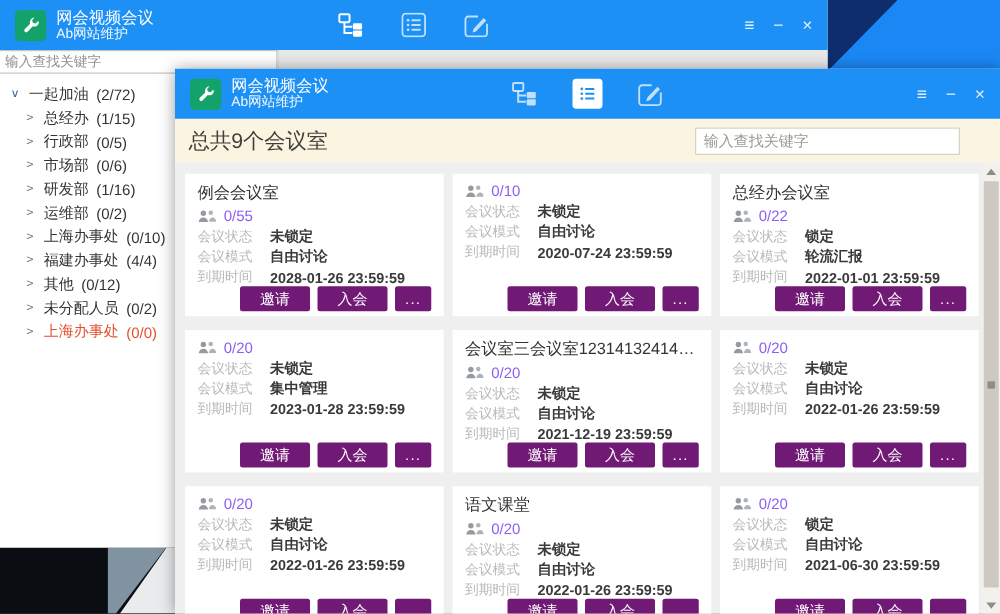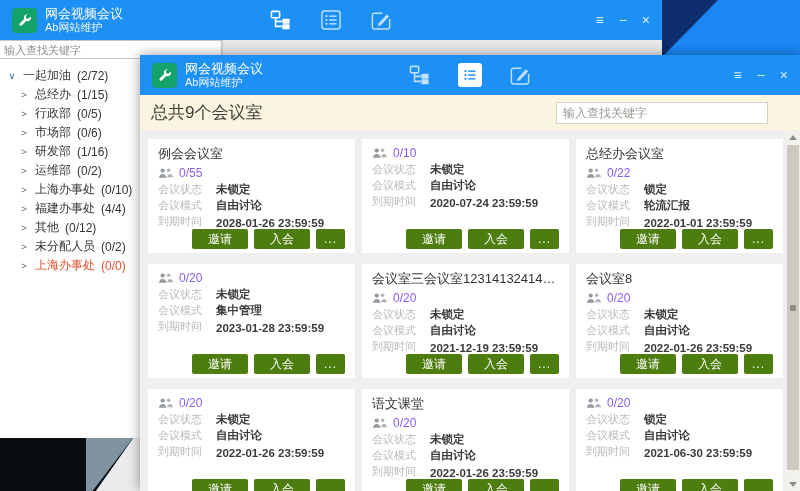--- a/index.html
+++ b/index.html
@@ -67,21 +67,21 @@
   .cards { position:absolute; left:8px; top:9px; width:775px; display:flex; flex-wrap:wrap;
     gap:11px 7px; align-content:flex-start; }
   .card { width:207px; height:114px; background:#fff; padding:5px 10px 4px; display:flex; flex-direction:column; }
   .card-title { font-size:13px; color:#333; height:20px; line-height:20px; white-space:nowrap;
     overflow:hidden; text-overflow:ellipsis; }
   .card-count { display:flex; align-items:center; gap:6px; font-size:12px; color:#8b5cf6; height:17px; }
   .card-row { display:flex; align-items:flex-end; font-size:11px; height:16px; }
   .card-label { color:#b9b9b9; width:58px; flex:0 0 auto; }
   .card-value { color:#3a3a3a; font-weight:bold; font-size:11.5px; }
   .card-actions { margin-top:auto; display:flex; justify-content:flex-end; gap:6px; }
-  .btn { background:#4d7c0f; color:#fff; font-size:12px; height:20px; line-height:20px;
+  .btn { background:#701a75; color:#fff; font-size:12px; height:20px; line-height:20px;
     padding:0 16px; border:none; border-radius:2px; cursor:pointer; font-family:inherit; }
   .btn.more { padding:0 8px; letter-spacing:1px; }
 
   
   .scrollbar { position:absolute; right:0; top:0; width:14px; bottom:0; background:#f3f1ed; }
   .sb-up,.sb-down { position:absolute; left:0; width:14px; height:14px; display:flex;
     align-items:center; justify-content:center; cursor:pointer; }
   .sb-up { top:0; } .sb-down { bottom:0; }
   .sb-up::after { content:""; border:4px solid transparent; border-bottom:5px solid #8e8e88; margin-top:-4px; }
   .sb-down::after { content:""; border:4px solid transparent; border-top:5px solid #8e8e88; margin-bottom:-4px; }
@@ -413,21 +413,20 @@
       <span class="card-value">2021-12-19 23:59:59</span>
     </div>
     <div class="card-actions">
       <button class="btn">邀请</button>
       <button class="btn">入会</button>
       <button class="btn more">...</button>
     </div>
   </div>
 
   <div class="card">
-    <div class="card-title">会议室8</div>
     <div class="card-count">
       <svg width="15" height="12" viewBox="0 0 16 12" fill="#949aa0">
         <circle cx="5" cy="3.4" r="2.3"></circle>
         <path d="M1 11c.2-2.4 1.9-4 4-4s3.8 1.6 4 4z"></path>
         <circle cx="11.3" cy="3" r="1.9" opacity=".75"></circle>
         <path d="M9.7 10.6c.2-2.1 1.5-3.5 3.2-3.5 1.6 0 2.9 1.4 3.1 3.5z" opacity=".75"></path>
       </svg>
       <span>0/20</span>
     </div>
     <div class="card-row">

